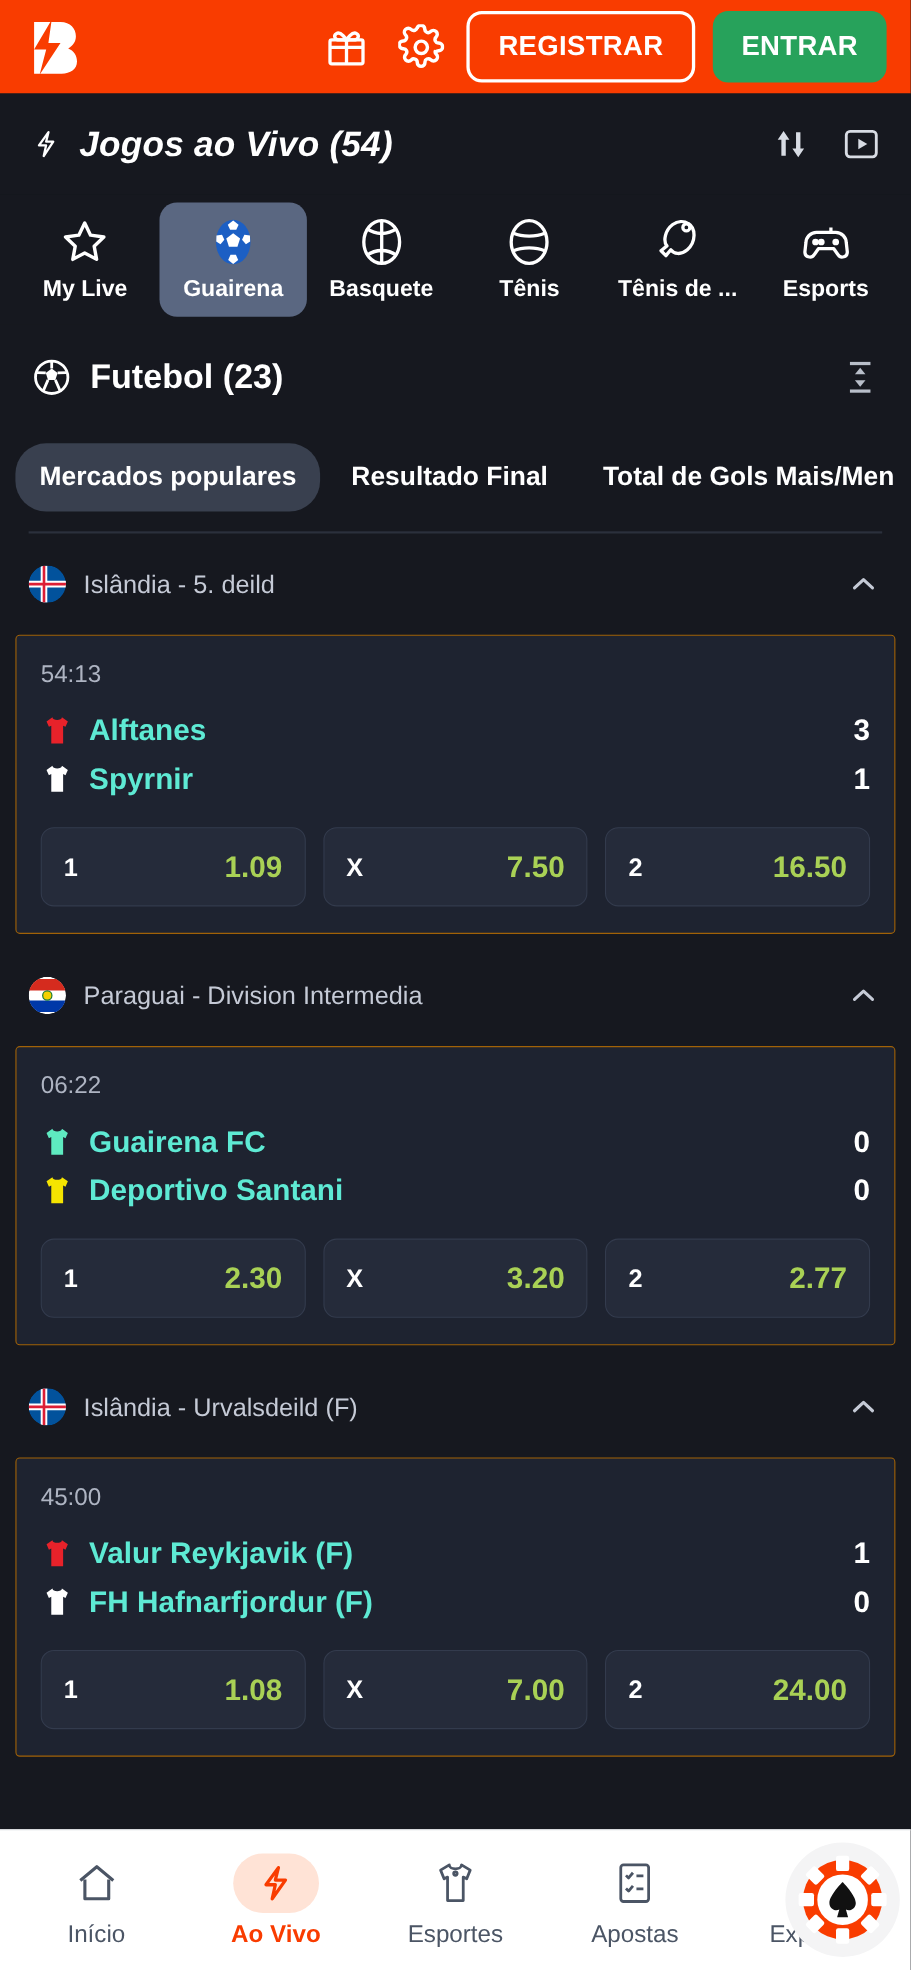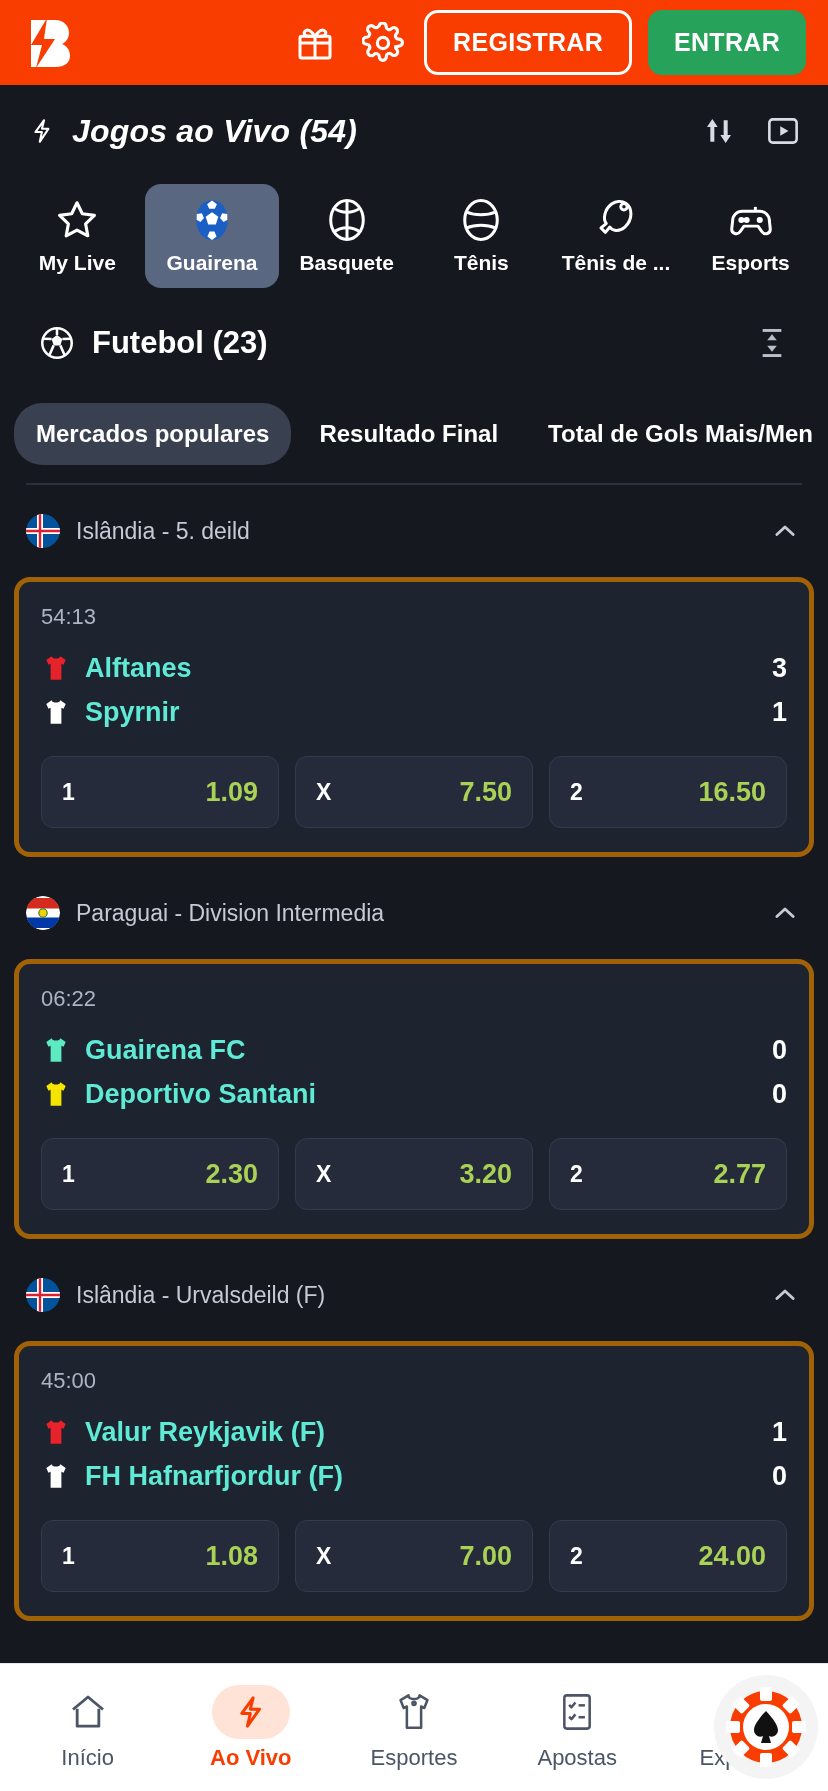--- a/index.html
+++ b/index.html
@@ -48,21 +48,21 @@
   .sport-tab {
     flex: 1 1 0; height: 104px; border-radius: 16px;
     display: flex; flex-direction: column; align-items: center; justify-content: center; gap: 8px;
   }
   .sport-tab.active { background: #5a6781; }
   .sport-ico { height: 46px; display: flex; align-items: center; justify-content: center; }
   .sport-label { font-size: 21px; color: #ffffff; font-weight: bold; white-space: nowrap; }
 
   
   .section-header {
-    height: 96px; flex: 0 0 96px; display: flex; align-items: center; padding: 0 36px;
+    height: 96px; flex: 0 0 96px; display: flex; align-items: center; padding: 0 26px;
   }
   .section-icon { width: 42px; display: flex; align-items: center; justify-content: center; }
   .section-title { font-size: 31px; font-weight: bold; color: #ffffff; margin-left: 14px; }
   .section-collapse { margin-left: auto; width: 40px; height: 40px; display: flex; align-items: center; justify-content: center; }
 
   
   .market-tabs {
     height: 86px; flex: 0 0 86px; display: flex; align-items: center;
     padding: 0 14px; overflow: hidden;
   }
@@ -78,21 +78,21 @@
   .list { flex: 1 1 auto; overflow: hidden; padding: 0 14px; }
 
   .league-row {
     height: 92px; display: flex; align-items: center; padding: 0 12px;
   }
   .flag { width: 34px; height: 34px; flex: 0 0 34px; border-radius: 50%; overflow: hidden; position: relative; }
   .league-name { font-size: 23px; color: #c5cad6; margin-left: 16px; font-weight: normal; }
   .league-chevron { margin-left: auto; width: 34px; height: 34px; display: flex; align-items: center; justify-content: center; }
 
   .match-card {
-    background: #1e2330; border: 5px solid #a16207; border-radius: 16px;
+    background: #1e2330; border: 1px solid #a16207; border-radius: 4px;
     padding: 22px 22px 24px 22px; margin-bottom: 10px;
   }
   .match-time { font-size: 22px; color: #aeb4c2; margin-bottom: 16px; }
   .team-row { display: flex; align-items: center; height: 44px; }
   .jersey { width: 30px; flex: 0 0 30px; display: flex; align-items: center; justify-content: center; }
   .team-name { font-size: 27px; font-weight: bold; color: #5eead4; margin-left: 14px; }
   .team-score { margin-left: auto; font-size: 27px; font-weight: bold; color: #ffffff; }
 
   .odds-row { display: flex; gap: 16px; margin-top: 22px; }
   .odd-box {

